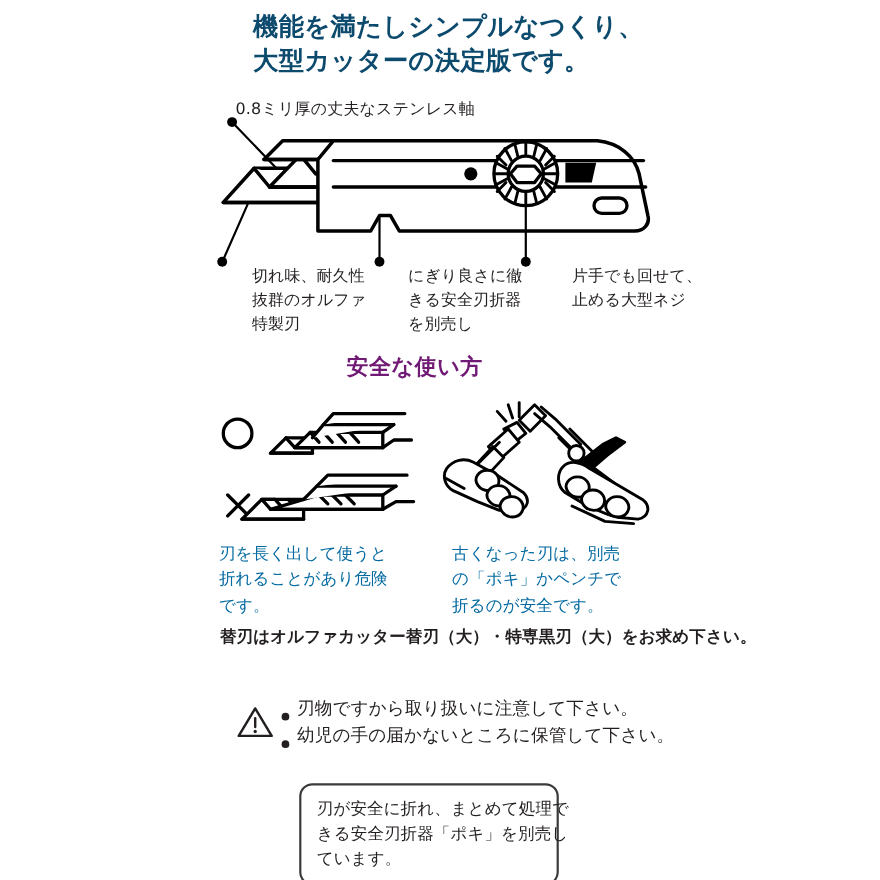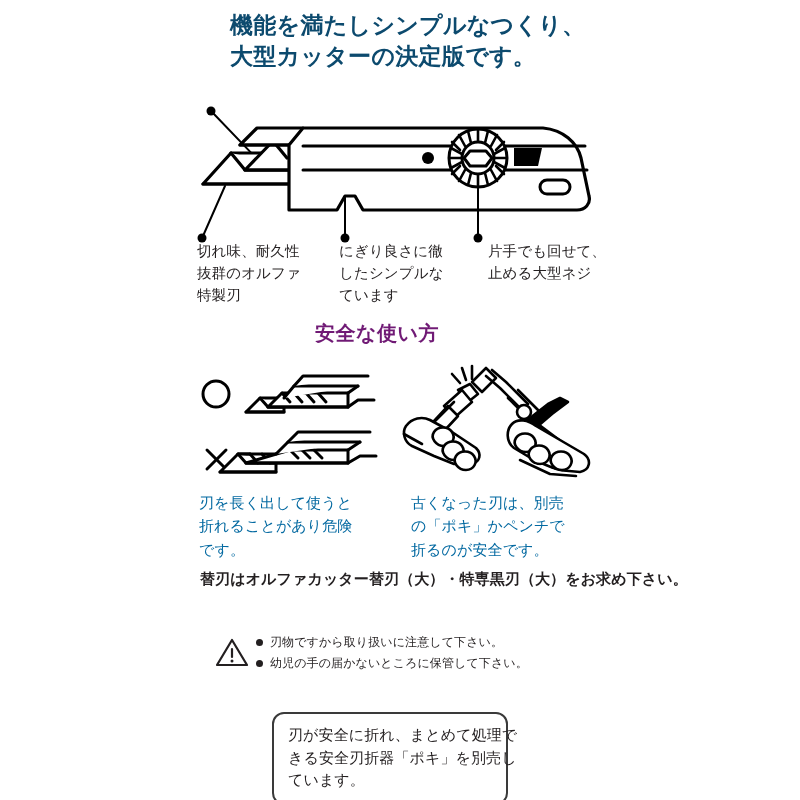--- a/index.html
+++ b/index.html
@@ -66,21 +66,21 @@
     position: absolute;
     top: 0;
     font-size: 14.5px;
     line-height: 1.52;
     letter-spacing: 0.1px;
     color: #231f20;
   }
   .feature-0 { left: 0px;   width: 135px; }
   .feature-1 { left: 142px; width: 130px; }
   .feature-2 { left: 291px; width: 140px; }
-  .feature div { white-space: nowrap; }
+  .feature div { white-space: nowrap; margin-left: 32px; }
 
   
   .section-heading {
     position: absolute;
     left: 315px;
     top: 320px;
     font-size: 20px;
     font-weight: 700;
     letter-spacing: 0.5px;
     color: #701a75;
@@ -143,23 +143,23 @@
     flex: 0 0 auto;
     margin-top: 2px;
   }
   .warn-list {
     display: flex;
     flex-direction: column;
     gap: 4px;
   }
   .warn-item {
     display: flex;
-    align-items: center;
+    align-items: flex-end;
     gap: 7px;
-    font-size: 12px;
+    font-size: 16px;
     letter-spacing: 0.1px;
     color: #231f20;
     white-space: nowrap;
   }
   .warn-bullet {
     width: 7px;
     height: 7px;
     border-radius: 50%;
     background: #231f20;
     flex: 0 0 auto;
@@ -185,20 +185,21 @@
 </head>
 <body>
 
 <div class="page">
 
   <div class="headline">
     <div>機能を満たしシンプルなつくり、</div>
     <div>大型カッターの決定版です。</div>
   </div>
 
+  <div class="top-label">0.8ミリ厚の丈夫なステンレス軸</div>
 
   <div class="cutter-art">
     <svg width="430" height="150" viewBox="0 0 430 150" fill="none" xmlns="http://www.w3.org/2000/svg">
       <g stroke="#000000" stroke-width="3.2" stroke-linejoin="round" stroke-linecap="round" fill="#ffffff">
 
         <g>
           <line x1="27" y1="12" x2="73" y2="60" stroke-width="2"></line>
           <circle cx="26" cy="11" r="4.5" fill="#000000" stroke="none"></circle>
         </g>
 
@@ -292,22 +293,22 @@
   </div>
 
   <div class="features">
     <div class="feature feature-0">
       <div>切れ味、耐久性</div>
       <div>抜群のオルファ</div>
       <div>特製刃</div>
     </div>
     <div class="feature feature-1">
       <div>にぎり良さに徹</div>
-      <div>したシンプルな</div>
-      <div>ています</div>
+      <div>きる安全刃折器</div>
+      <div>を別売し</div>
     </div>
     <div class="feature feature-2">
       <div>片手でも回せて、</div>
       <div>止める大型ネジ</div>
     </div>
   </div>
 
   <div class="section-heading">安全な使い方</div>
 
   <div class="safety-art-left">

